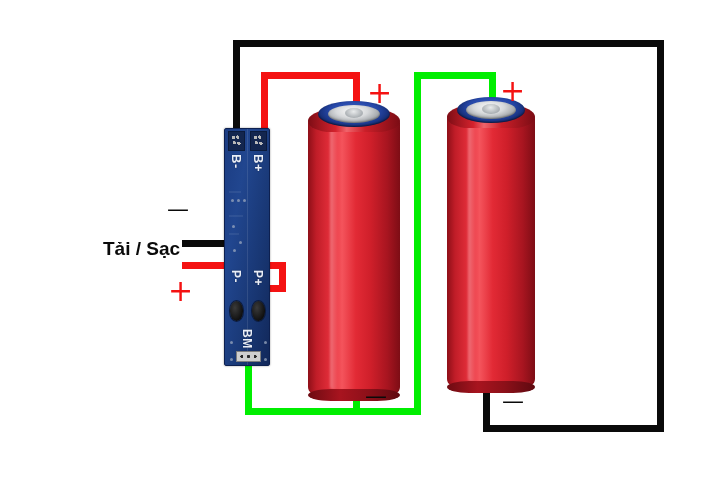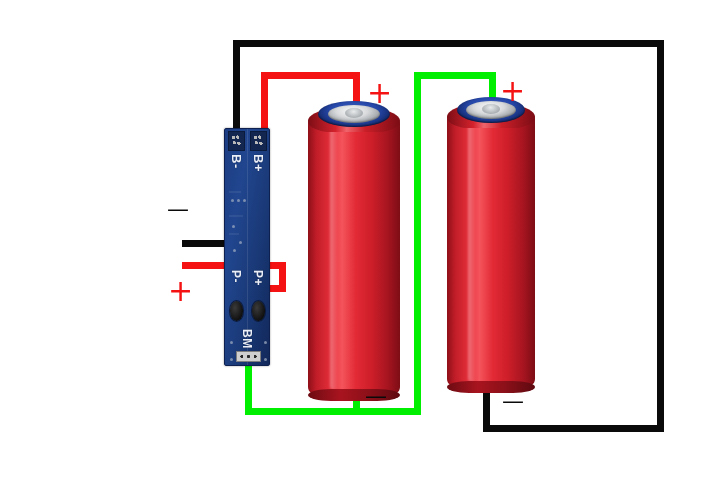--- a/index.html
+++ b/index.html
@@ -173,14 +173,15 @@
 
   <span class="sym plus" style="left:367px;top:78px;">+</span>
   <span class="sym minus" style="left:365px;top:385px;font-size:22px;">—</span>
 
   <span class="sym plus" style="left:500px;top:76px;">+</span>
   <span class="sym minus" style="left:502px;top:390px;font-size:22px;">—</span>
 
   <span class="sym minus" style="left:167px;top:198px;font-size:22px;">—</span>
   <span class="sym plus" style="left:168px;top:276px;">+</span>
 
+  <span class="label" style="left:103px;top:238px;">Tải / Sạc</span>
 
 </div>
 
 </body></html>

